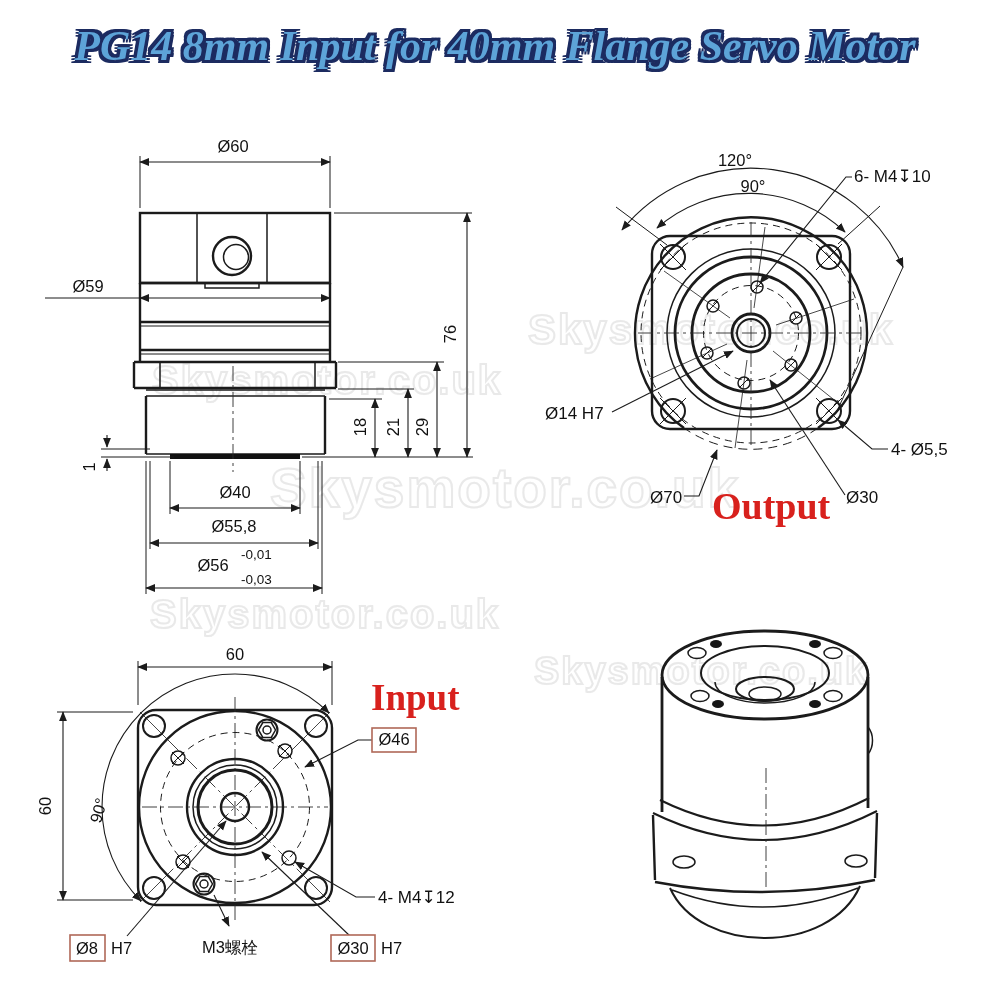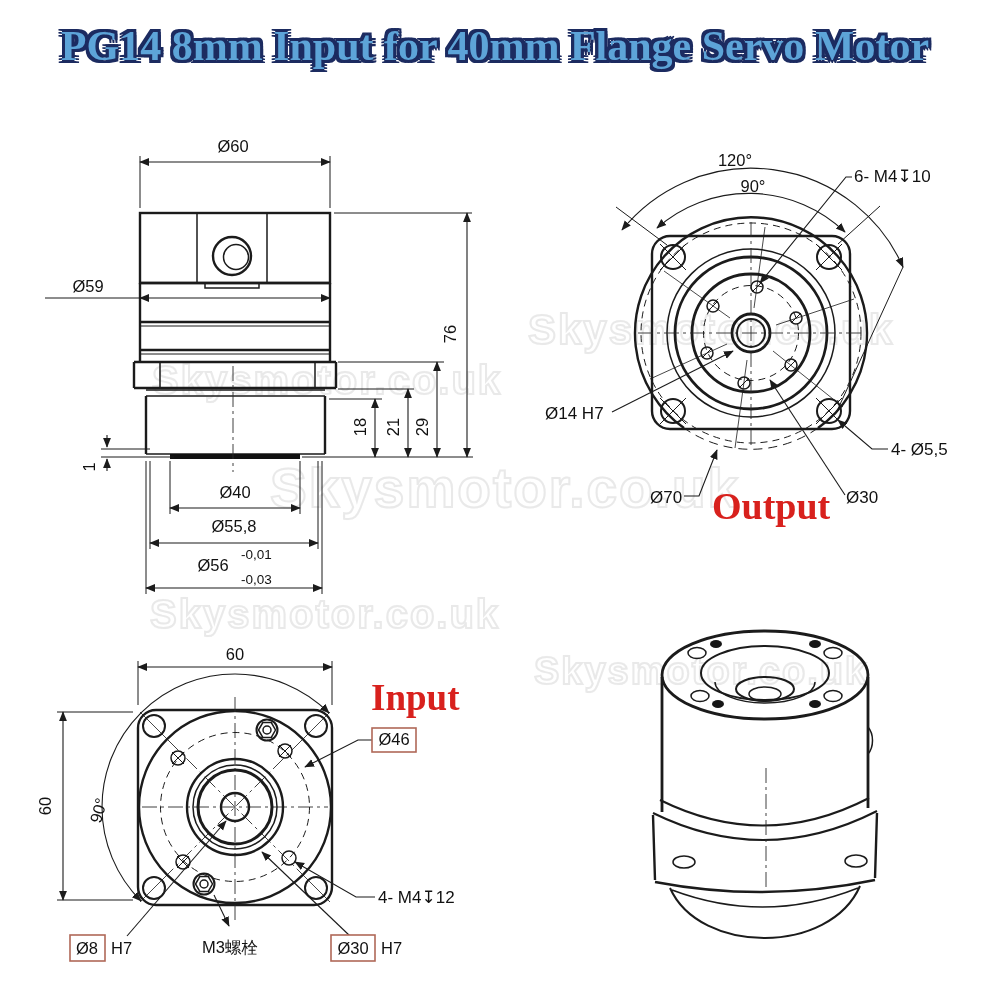--- a/index.html
+++ b/index.html
@@ -3,21 +3,21 @@
 <meta charset="utf-8">
 <style>
   html,body{margin:0;padding:0;background:#ffffff;}
   #page{position:relative;width:990px;height:990px;background:#ffffff;overflow:hidden;
         font-family:"Liberation Sans",sans-serif;}
   
   #title{position:absolute;left:0;right:0;top:22px;text-align:center;z-index:3;
          font-family:"Liberation Serif",serif;font-weight:bold;font-size:42px;
          letter-spacing:0px;color:#5da4d8;white-space:nowrap;
          text-shadow:-3px -3px 0 #1c2b60, 3px -3px 0 #1c2b60, -3px 3px 0 #1c2b60, 3px 3px 0 #1c2b60,
-                     -3px 0 0 #1c2b60, 3px 0 0 #1c2b60, 0 -3px 0 #1c2b60, 0 3px 0 #1c2b60;}
+                     -3px 0 0 #1c2b60, 3px 0 0 #1c2b60, 0 -3px 0 #1c2b60, 0 3px 0 #1c2b60;font-style:italic;}
   
   .wm{position:absolute;z-index:1;font-family:"Liberation Sans",sans-serif;font-weight:bold;
       color:#ffffff;-webkit-text-stroke:2px #e6e6e6;text-shadow:0 0 2px #ececec;
       letter-spacing:2px;white-space:nowrap;opacity:.85;user-select:none;}
   #wm-a{left:528px;top:306px;font-size:42px;}
   #wm-b{left:152px;top:358px;font-size:40px;}
   #wm-c{left:270px;top:456px;font-size:55px;}
   #wm-d{left:150px;top:592px;font-size:40px;}
   #wm-e{left:534px;top:650px;font-size:38px;}
   

